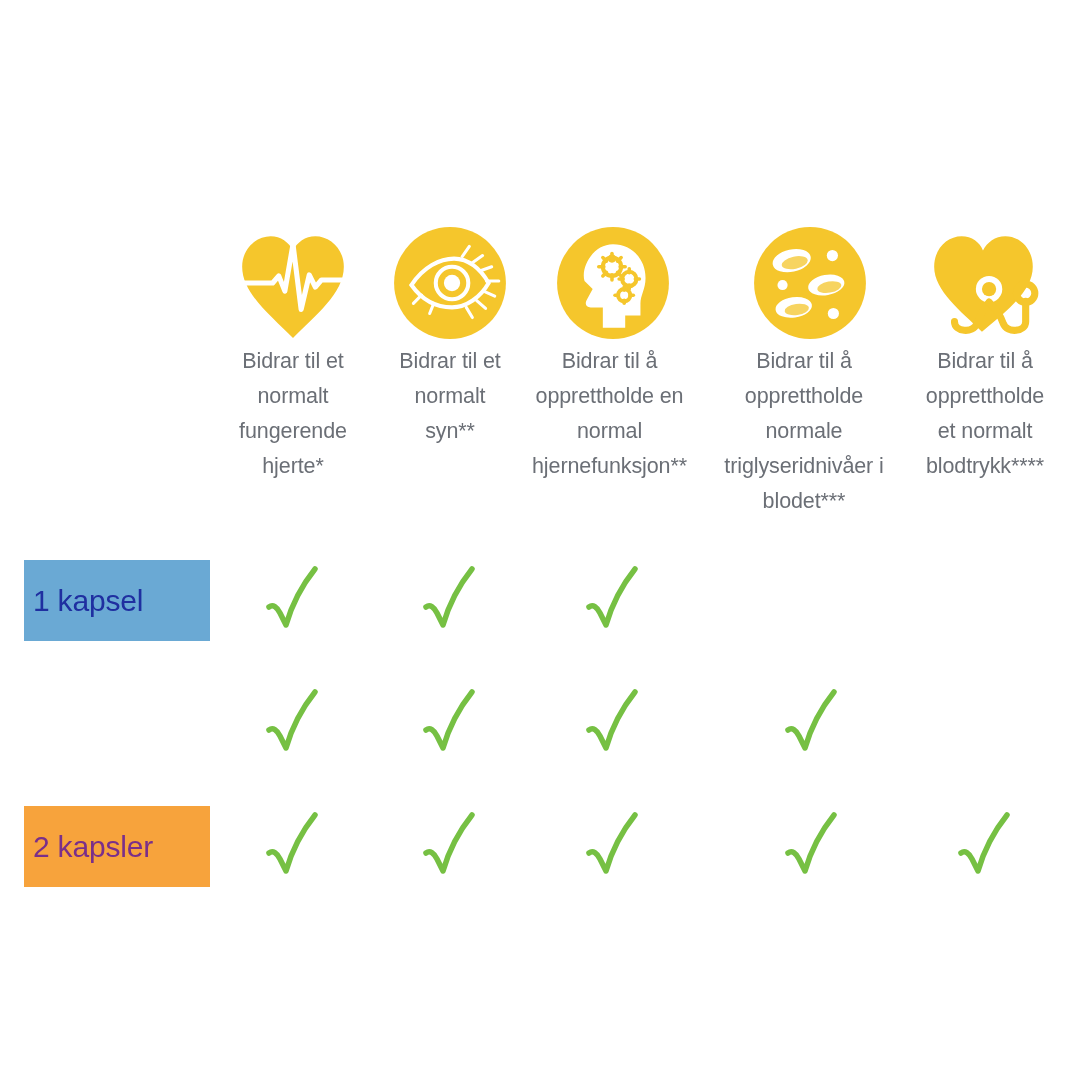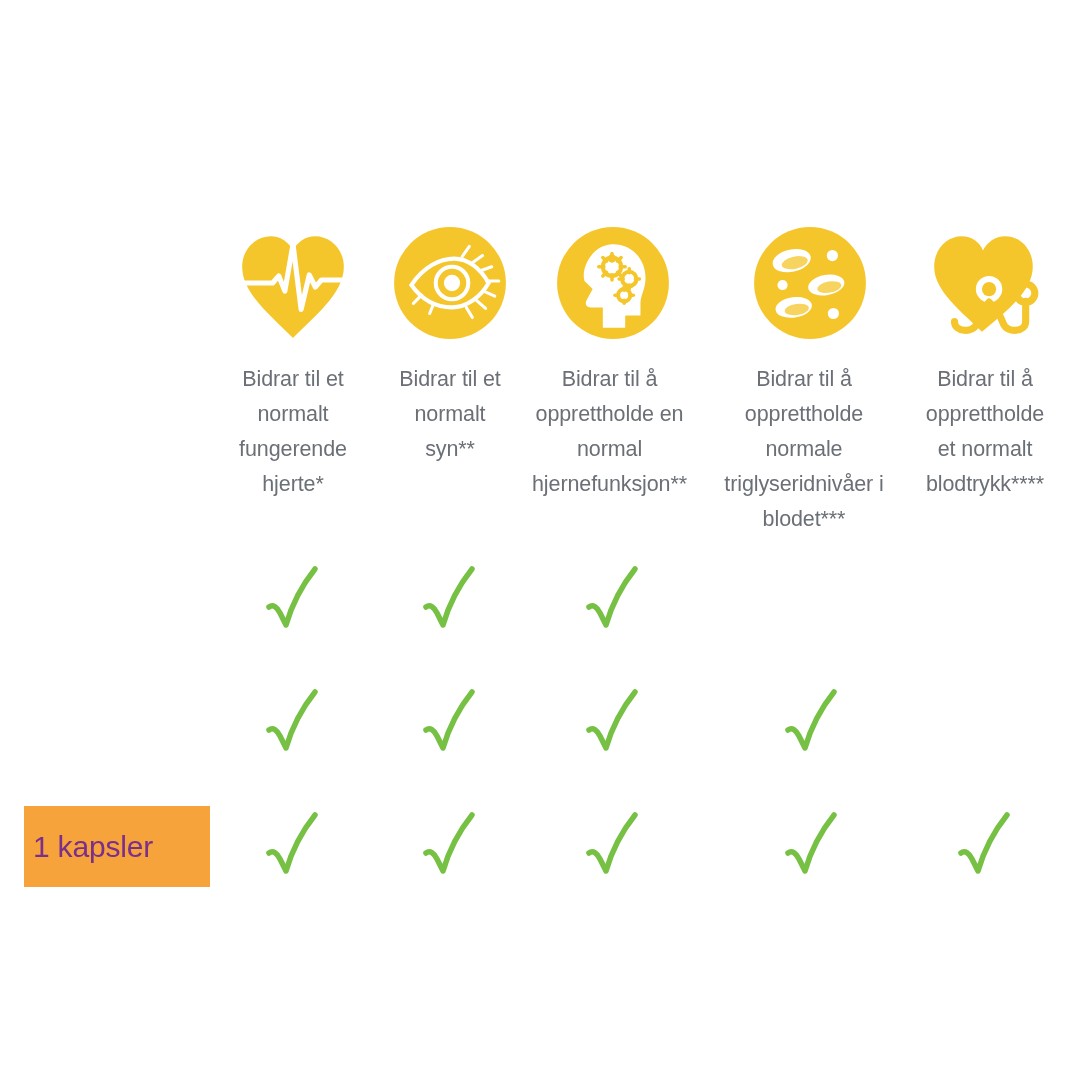--- a/index.html
+++ b/index.html
@@ -28,21 +28,20 @@
     display: flex;
     flex-direction: column;
     align-items: center;
   }
   .col-icon {
     width: 122px;
     height: 122px;
     display: block;
   }
   .col-caption {
-    margin-top: 18px;
     font-size: 21.5px;
     line-height: 35px;
     color: #6b6f76;
     text-align: center;
     letter-spacing: -0.1px;
     white-space: pre-line;
   }
 
   
   .dose-cell {
@@ -192,22 +191,25 @@
         <path d="M64 79 C72 86 76 94 78 100 C82 110 100 108 100 98 L100 78" fill="none" stroke="#f5c62c" stroke-width="7" stroke-linecap="round"></path>
         <circle cx="100" cy="70" r="9" fill="none" stroke="#f5c62c" stroke-width="7"></circle>
       </svg>
     </span>
     <div class="col-caption" style="width:186px;">Bidrar til å
 opprettholde
 et normalt
 blodtrykk****</div>
   </div>
 
+  <div class="dose-cell" style="top:560px;background:#6aa9d4;">
+    <span class="dose-label" style="color:#1f2fa0;">1 kapsel</span>
+  </div>
   <div class="dose-cell" style="top:806px;background:#f7a33c;">
-    <span class="dose-label" style="color:#7a2f8a;">1 kapsler</span>
+    <span class="dose-label" style="color:#7a2f8a;">2 kapsler</span>
   </div>
 
   <div id="checks">
       <div class="check" style="left: 293px; top: 600px;">
         <svg viewBox="0 0 60 74">
           <path d="M6 44 C10 41 14 44 17 50 C19 54 21 58 23 62 C27 48 36 26 52 6" fill="none" stroke="#76c043" stroke-width="5.5" stroke-linecap="round" stroke-linejoin="round"></path>
         </svg>
       </div>
       <div class="check" style="left: 450px; top: 600px;">
         <svg viewBox="0 0 60 74">

